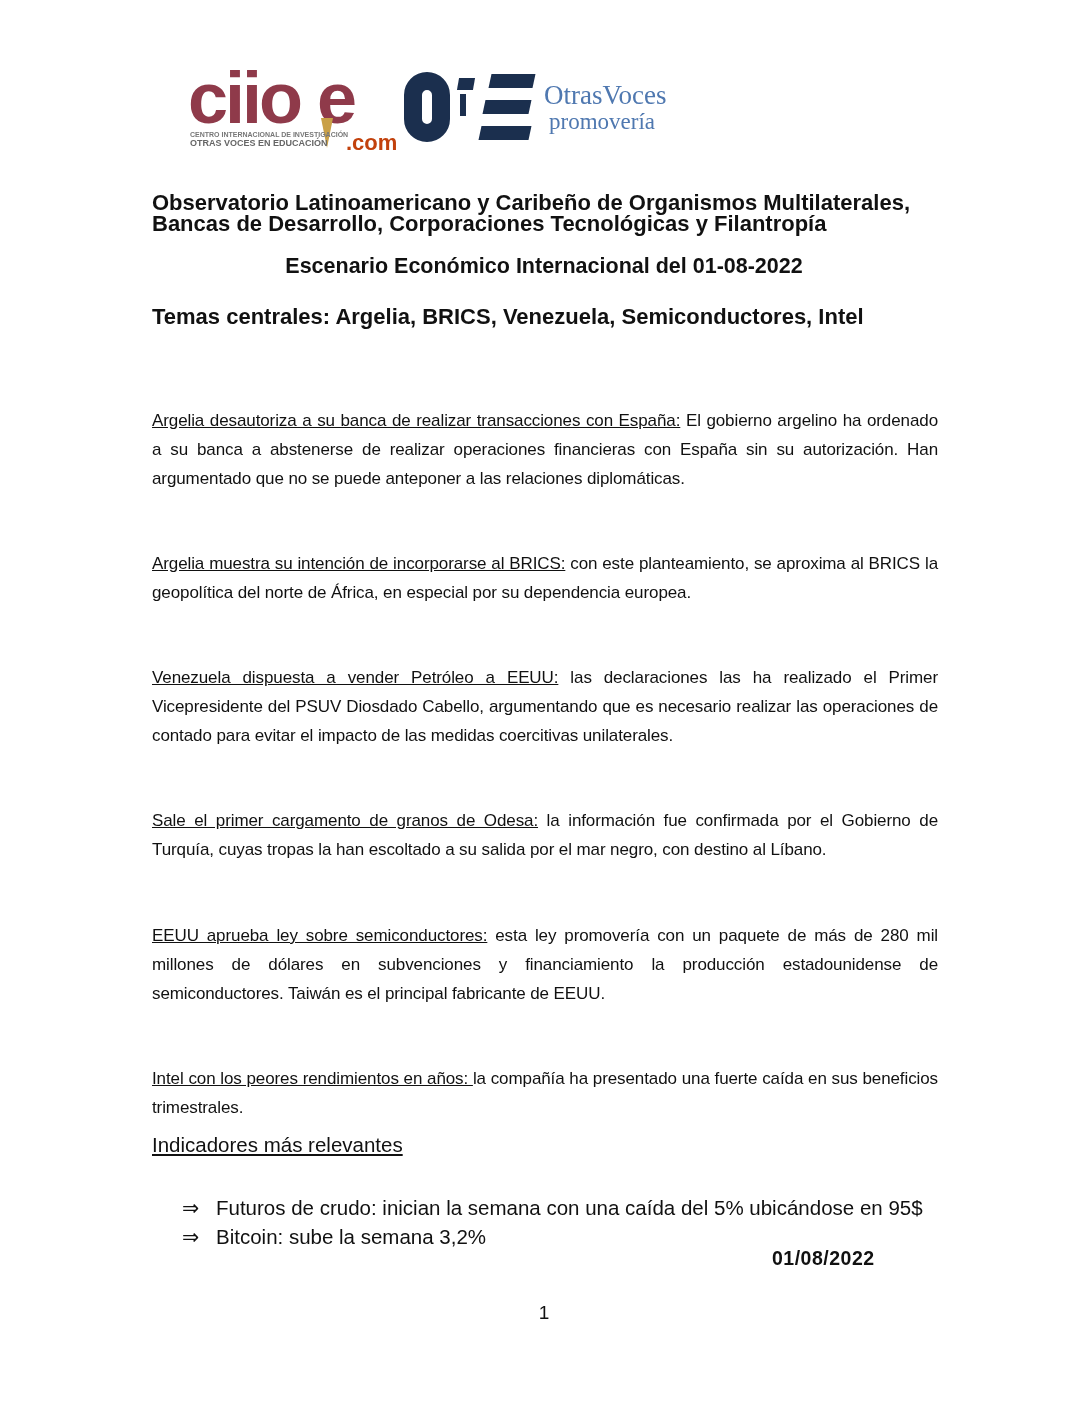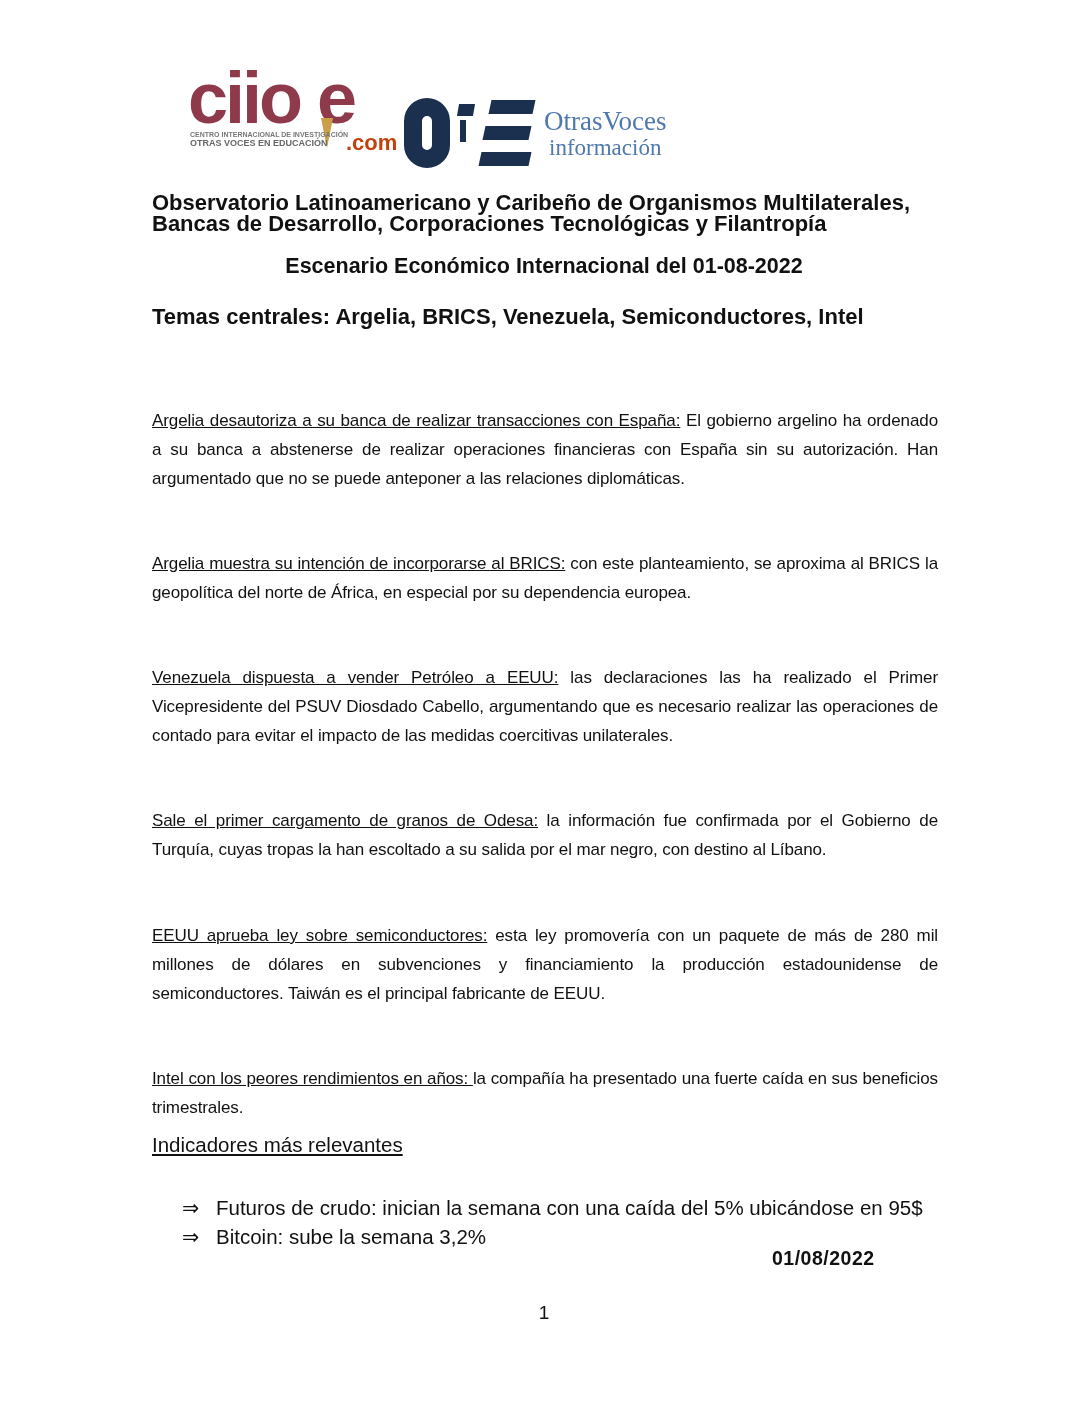--- a/index.html
+++ b/index.html
@@ -7,21 +7,21 @@
 
   .logos { position: absolute; left: 152px; top: 62px; width: 540px; height: 100px; }
   .ciove { position: absolute; left: 0; top: 0; width: 210px; height: 96px; margin-left: 36px; }
   .ciove .word { position: absolute; left: 0; top: -4px; font-family: "Liberation Sans", sans-serif; font-weight: bold; font-size: 72px; letter-spacing: -3px; color: #8f3a4a; line-height: 80px; }
   .ciove .word .gold { color: #c9a047; }
   .ciove .sub { position: absolute; left: 2px; top: 68px; font-size: 7px; line-height: 9px; color: #777; font-weight: bold; }
   .ciove .sub2 { position: absolute; left: 2px; top: 76px; font-size: 9px; line-height: 10px; color: #666; font-weight: bold; }
   .ciove .com { position: absolute; left: 158px; top: 68px; font-size: 22px; font-weight: bold; color: #c2410c; }
   .ciove .tri { position: absolute; left: 133px; top: 56px; width: 0; height: 0; border-left: 6px solid transparent; border-right: 6px solid transparent; border-top: 30px solid #c9a047; }
 
-  .ove { position: absolute; left: 252px; top: 36px; width: 290px; height: 76px; }
+  .ove { position: absolute; left: 252px; top: 10px; width: 290px; height: 76px; }
   .ove .O { position: absolute; left: 0; top: 0; width: 46px; height: 70px; border-radius: 24px; border: 18px solid #1b2f4e; box-sizing: border-box; }
   .ove .V1 { position: absolute; left: 54px; top: 6px; width: 16px; height: 12px; background: #1b2f4e; transform: skewX(-10deg); }
   .ove .V2 { position: absolute; left: 56px; top: 22px; width: 6px; height: 22px; background: #1b2f4e; }
   .ove .bar { position: absolute; background: #1b2f4e; height: 14px; transform: skewX(-12deg); }
   .ove .b1 { left: 86px; top: 2px; width: 44px; }
   .ove .b2 { left: 80px; top: 28px; width: 46px; }
   .ove .b3 { left: 76px; top: 54px; width: 50px; }
   .ove .t1 { position: absolute; left: 140px; top: 8px; font-family: "Liberation Serif", serif; font-size: 27px; color: #4f78b0; line-height: 30px; }
   .ove .t2 { position: absolute; left: 145px; top: 36px; font-family: "Liberation Serif", serif; font-size: 23px; color: #4f78b0; line-height: 28px; }
 
@@ -59,21 +59,21 @@
     <div class="com">.com</div>
   </div>
   <div class="ove">
     <div class="O"></div>
     <div class="V1"></div>
     <div class="V2"></div>
     <div class="bar b1"></div>
     <div class="bar b2"></div>
     <div class="bar b3"></div>
     <div class="t1">OtrasVoces</div>
-    <div class="t2">información</div>
+    <div class="t2">promovería</div>
   </div>
 </div>
 
 <div class="observ">Observatorio Latinoamericano y Caribeño de Organismos Multilaterales, Bancas de Desarrollo, Corporaciones Tecnológicas y Filantropía</div>
 <div class="title">Escenario Económico Internacional del 01-08-2022</div>
 <div class="temas">Temas centrales: Argelia, BRICS, Venezuela, Semiconductores, Intel</div>
 
 <div class="article" id="a1"><span class="head">Argelia desautoriza a su banca de realizar transacciones con España:</span><span> El gobierno argelino ha ordenado a su banca a abstenerse de realizar operaciones financieras con España sin su autorización. Han argumentado que no se puede anteponer a las relaciones diplomáticas.</span></div>
 <div class="article" id="a2"><span class="head">Argelia muestra su intención de incorporarse al BRICS:</span><span> con este planteamiento, se aproxima al BRICS la geopolítica del norte de África, en especial por su dependencia europea.</span></div>
 <div class="article" id="a3"><span class="head">Venezuela dispuesta a vender Petróleo a EEUU:</span><span> las declaraciones las ha realizado el Primer Vicepresidente del PSUV Diosdado Cabello, argumentando que es necesario realizar las operaciones de contado para evitar el impacto de las medidas coercitivas unilaterales.</span></div>

